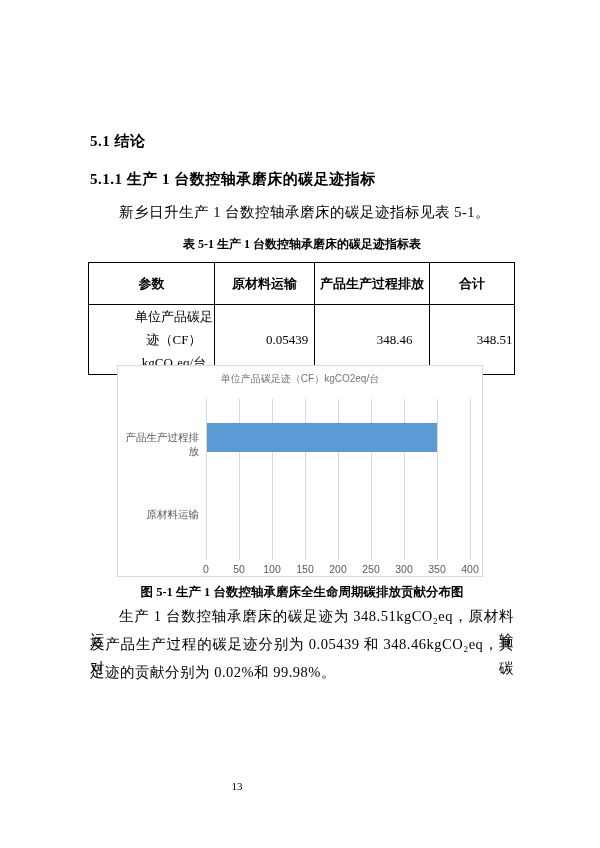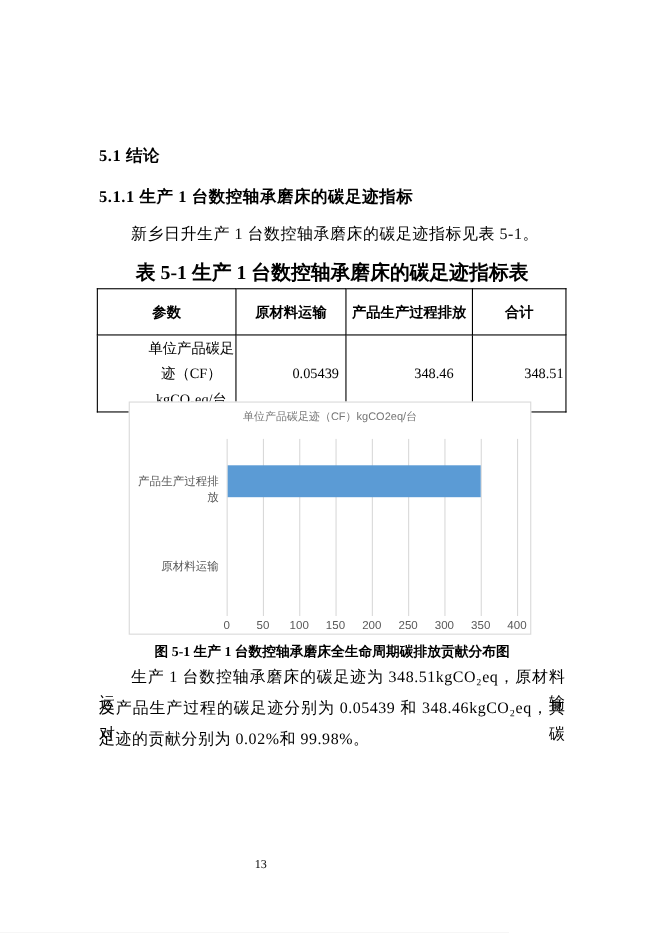--- a/index.html
+++ b/index.html
@@ -6,21 +6,21 @@
   .page {
     position:relative; width:600px; height:848px; margin:0 auto;
     background:#ffffff; overflow:hidden;
     font-family:"Liberation Serif","DejaVu Serif",serif; color:#000;
   }
   .abs { position:absolute; }
   .h1 { left:90px; top:86px; font-size:17px; font-weight:bold; letter-spacing:1.5px; }
   .h2 { left:90px; top:132px; font-size:15px; font-weight:bold; letter-spacing:0.5px; }
   .h3 { left:90px; top:170px; font-size:15px; font-weight:bold; letter-spacing:0.5px; }
   .p-intro { left:90px; top:203px; width:424px; font-size:14.5px; text-indent:29px; letter-spacing:0.5px; }
-  .table-caption { left:90px; top:236px; width:424px; text-align:center; font-weight:bold; font-size:18px; }
+  .table-caption { left:90px; top:236px; width:424px; text-align:center; font-weight:bold; font-size:12px; }
   table.data { position:absolute; left:88px; top:262px; width:426px; border-collapse:collapse; table-layout:fixed; }
   table.data th, table.data td {
     border:1.5px solid #000; text-align:center; vertical-align:middle;
     font-size:13px; padding:0;
   }
   table.data th { height:41px; font-weight:bold; }
   table.data td { height:54px;padding-left:45px; }
   .param-cell { line-height:23px; font-size:13px; }
   .chart {
     left:117px; top:365px; width:364px; height:210px;

